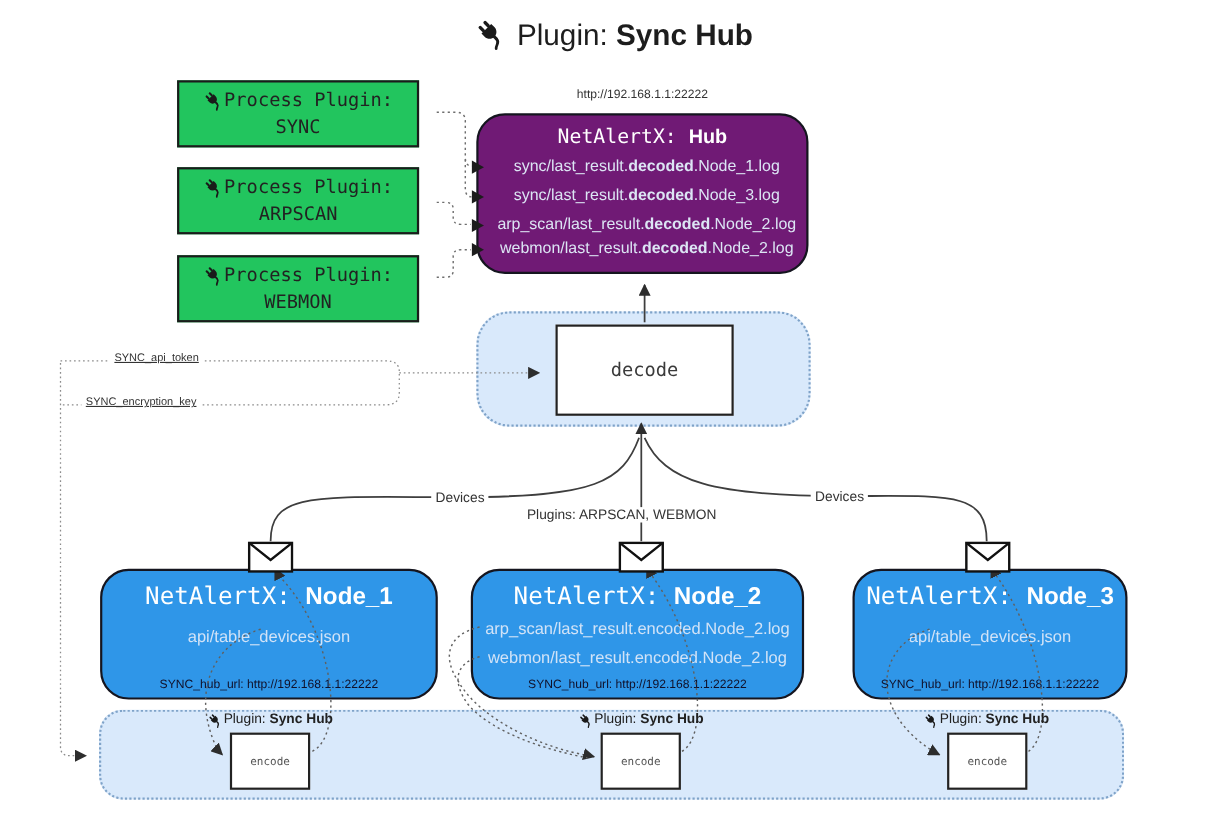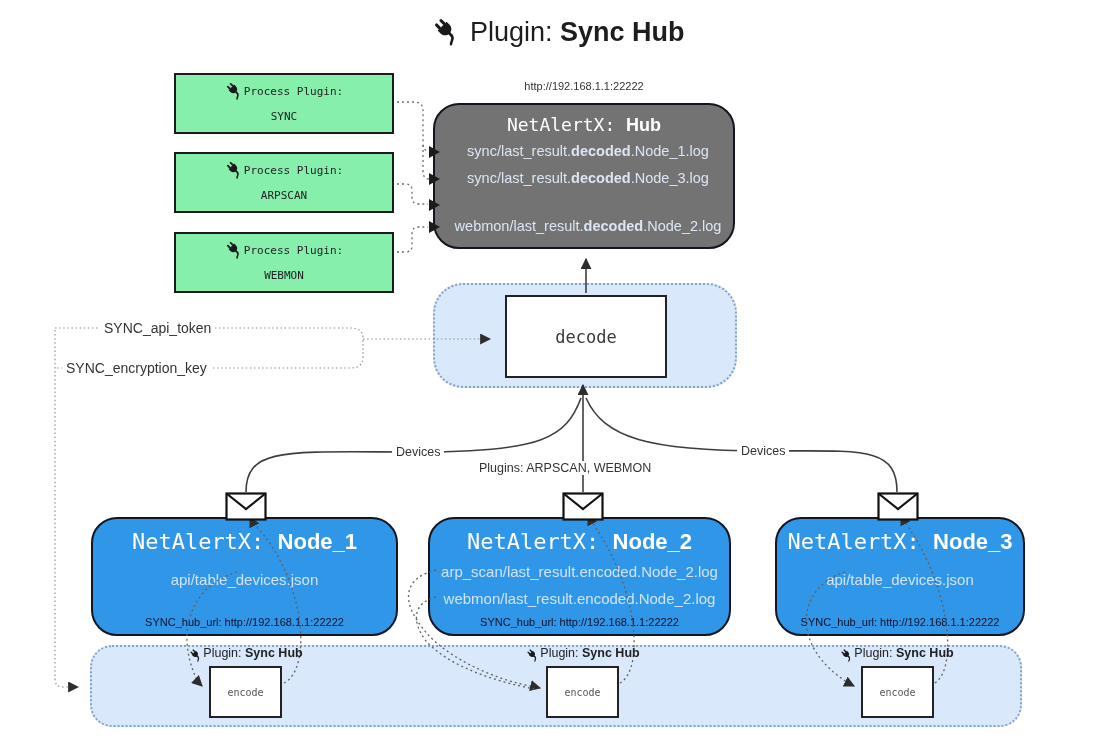--- a/index.html
+++ b/index.html
@@ -7,51 +7,51 @@
          font-family:"Liberation Sans",sans-serif;overflow:hidden;}
 
   
   .main-title{position:absolute;top:16px;left:0;right:0;text-align:center;
               font-size:27px;color:#1d1d1d;}
   .main-title .bold{font-weight:700;}
   .plug{display:inline-block;vertical-align:-5px;}
   .plug path,.plug rect{fill:#1a1a1a;}
 
   
-  .pbox{position:absolute;left:174px;width:220px;height:61px;background:#86efac;
+  .pbox{position:absolute;left:161px;width:220px;height:61px;background:#22c55e;
         border:2px solid #1b1b1b;box-sizing:border-box;text-align:center;
-        font-family:"DejaVu Sans Mono",monospace;font-size:11px;color:#222;
+        font-family:"DejaVu Sans Mono",monospace;font-size:17px;color:#222;
         padding-top:4px;line-height:25px;}
 
   
   .hub-url{position:absolute;left:433px;width:302px;top:80px;text-align:center;
            font-size:11px;color:#333;}
   .hub{position:absolute;left:433px;top:103px;width:302px;height:146px;
-       background:#737373;border:2px solid #15151f;border-radius:26px;
+       background:#701a75;border:2px solid #15151f;border-radius:26px;
        box-sizing:border-box;}
   .hub-title{position:absolute;top:9px;left:0;right:0;text-align:center;color:#fff;
              font-family:"DejaVu Sans Mono",monospace;font-size:18px;}
   .hub-title .bold,.node-title .bold{font-family:"Liberation Sans",sans-serif;font-weight:700;}
   .log-row{position:absolute;left:12px;right:4px;height:20px;color:#dce5f4;
            font-size:14.5px;white-space:nowrap;text-align:center;}
   .log-row .bold{font-weight:700;}
 
   
   .lightgroup{position:absolute;background:#d9e9fb;border:2px dotted #7fa3c9;
               box-sizing:border-box;}
   .decode-group{left:433px;top:283px;width:304px;height:105px;border-radius:30px;}
   .codebox{position:absolute;background:#fff;border:2.5px solid #222;box-sizing:border-box;
            display:flex;align-items:center;justify-content:center;
            font-family:"DejaVu Sans Mono",monospace;color:#3a3a3a;z-index:2;}
   .decode-box{left:505px;top:295px;width:162px;height:83px;font-size:17px;text-align:right;}
 
   
   .flabel{position:absolute;z-index:10;white-space:nowrap;background:#fff;
           padding:0 4px;color:#333;}
-  .key-label{font-size:14px;}
+  .key-label{font-size:10px;text-decoration:underline;}
   .edge-label{font-size:12.5px;}
 
   
   .node{position:absolute;top:517px;height:119px;background:#2f96e8;
         border:2px solid #15151f;border-radius:26px;box-sizing:border-box;color:#fff;}
   .node-title{margin-top:10px;text-align:center;
               font-family:"DejaVu Sans Mono",monospace;font-size:22px;}
   .node-file{position:absolute;left:0;right:0;text-align:center;font-size:15px;
              color:#d2e3f7;height:18px;white-space:nowrap;}
   .node-url{position:absolute;bottom:6px;left:0;right:0;text-align:center;
@@ -121,28 +121,29 @@
           </g>
         </svg><span>Process Plugin:</span></div>
     <div>WEBMON</div>
   </div>
 
   <div class="hub-url">http://192.168.1.1:22222</div>
   <div class="hub">
     <div class="hub-title"><span>NetAlertX: </span><span class="bold">Hub</span></div>
     <div class="log-row" style="top:38px"><span>sync/last_result.</span><span class="bold">decoded</span><span>.Node_1.log</span></div>
     <div class="log-row" style="top:65px"><span>sync/last_result.</span><span class="bold">decoded</span><span>.Node_3.log</span></div>
+    <div class="log-row" style="top:91px"><span>arp_scan/last_result.</span><span class="bold">decoded</span><span>.Node_2.log</span></div>
     <div class="log-row" style="top:113px"><span>webmon/last_result.</span><span class="bold">decoded</span><span>.Node_2.log</span></div>
   </div>
 
   <div class="lightgroup decode-group"></div>
   <div class="codebox decode-box">decode</div>
 
   <div class="flabel key-label" style="left:100px;top:320px">SYNC_api_token</div>
-  <div class="flabel key-label" style="left:62px;top:360px">SYNC_encryption_key</div>
+  <div class="flabel key-label" style="left:74px;top:360px">SYNC_encryption_key</div>
 
   <div class="flabel edge-label" style="left:392px;top:445px">Devices</div>
   <div class="flabel edge-label" style="left:737px;top:444px">Devices</div>
   <div class="flabel edge-label" style="left:475px;top:461px">Plugins: ARPSCAN, WEBMON</div>
 
   <div class="node" style="left:91px;width:307px">
     <div class="node-title"><span>NetAlertX: </span><span class="bold">Node_1</span></div>
     <div class="node-file" style="top:52px">api/table_devices.json</div>
     <div class="node-url">SYNC_hub_url: http://192.168.1.1:22222</div>
   </div>

